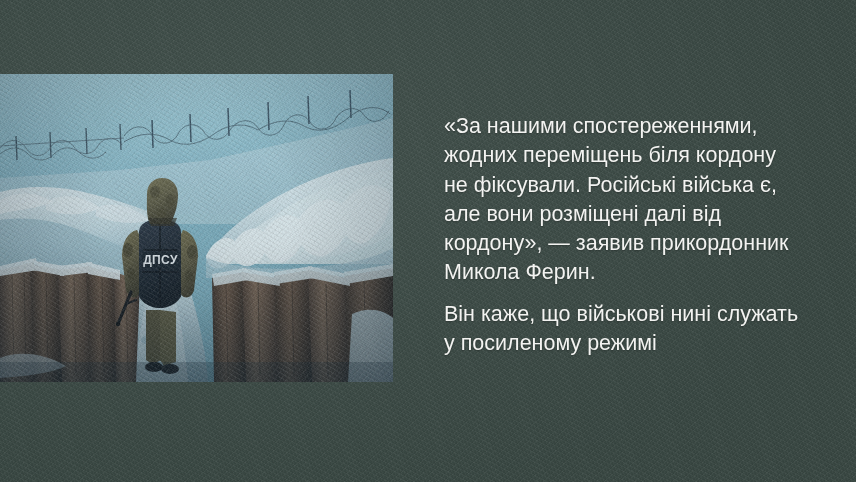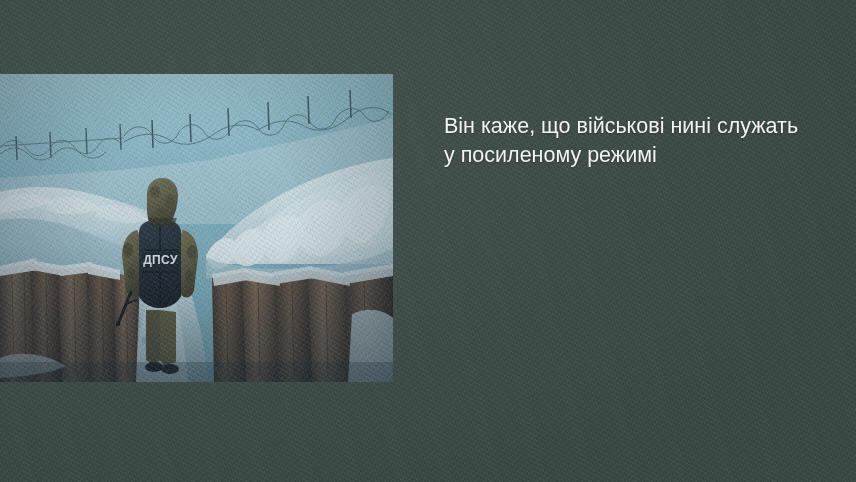--- a/index.html
+++ b/index.html
@@ -71,21 +71,21 @@
   .para {
     color: #f3f3f1;
     font-size: 21.5px;
     line-height: 29.3px;
     font-weight: 400;
     letter-spacing: 0.0px;
     margin: 0;
     white-space: pre-line;
     text-shadow: 0 1px 2px rgba(0,0,0,0.28);
   }
-  .para + .para { margin-top: 21px; }
+  .para + .para { margin-top: 12px; }
 </style>
 </head>
 <body>
 
 <div id="stage">
 
   <div id="photo">
     <svg viewBox="0 0 393 308" preserveAspectRatio="xMidYMid slice">
       <defs>
         <linearGradient id="skyGrad" x1="0" y1="0" x2="0.25" y2="1">
@@ -303,17 +303,23 @@
         <path d="M0,284 C20,276 46,280 66,292 C50,300 24,302 0,304 Z" fill="#cbe0e8" opacity="0.6"></path>
 
         <rect x="0" y="288" width="393" height="20" fill="#20313c" opacity="0.28"></rect>
       </g>
     </svg>
     <div class="tint"></div>
     <div class="grain"></div>
   </div>
 
   <div id="quote-block">
+    <p class="para">«За нашими спостереженнями,
+жодних переміщень біля кордону
+не фіксували. Російські війська є,
+але вони розміщені далі від
+кордону», — заявив прикордонник
+Микола Ферин.</p>
     <p class="para">Він каже, що військові нині служать
 у посиленому режимі</p>
   </div>
 
 </div>
 
 </body></html>

